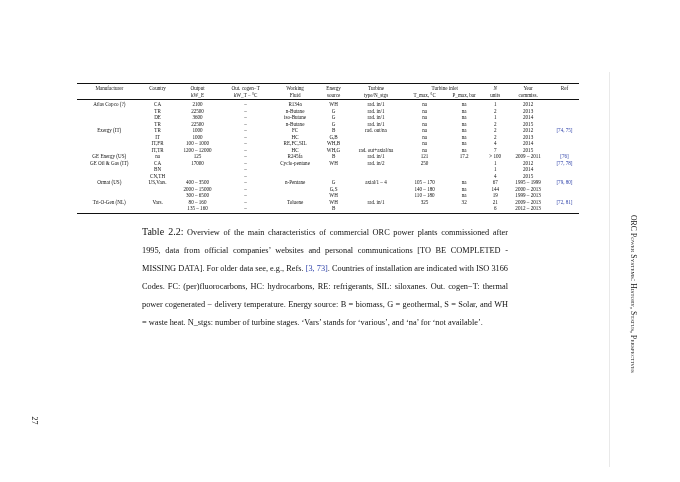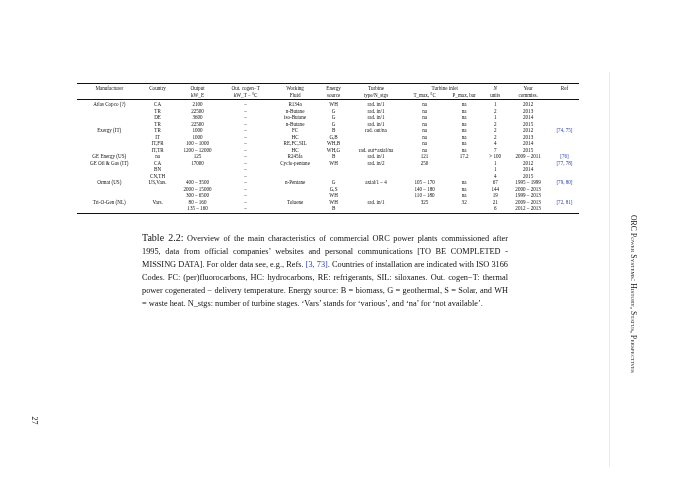--- a/index.html
+++ b/index.html
@@ -8,21 +8,21 @@
   .page { position: absolute; left: 0; top: 0; width: 680px; height: 482px; background: #fff; }
   .table-wrap { position: absolute; left: 77px; top: 83px; width: 502px; }
   table.orc { border-collapse: collapse; width: 100%; font-size: 5.1px; line-height: 6.5px; }
   table.orc th, table.orc td { text-align: center; padding: 0 1px; white-space: nowrap; font-weight: normal; }
   table.orc thead tr.h1 th { border-top: 1px solid #111; padding-top: 1px; }
   table.orc thead tr.h2 th { border-bottom: 0.7px solid #111; padding-bottom: 1px; }
   table.orc tbody tr:last-child td { border-bottom: 1px solid #111; padding-bottom: 1px; }
   table.orc tbody tr:first-child td { padding-top: 1px; }
   .ref { color: #2b3fa8; }
   .caption { position: absolute; left: 142px; top: 223px; width: 366px;
-             font-size: 8.3px; line-height: 13px; text-align: justify; margin-top: 8px; }
+             font-size: 8.3px; line-height: 18px; text-align: justify; }
   .caption .lead { font-size: 10px; }
   .caption .cref { color: #2b3fa8; }
   .side-rule { position: absolute; left: 609px; top: 72px; width: 1px; height: 395px; background: #e9e9e9; }
   .running-head { position: absolute; left: 624px; top: 215px; width: 16px; height: 220px; }
   .running-head span { position: absolute; left: 0; top: 0; transform-origin: left top;
        transform: translate(14px, 0) rotate(90deg); white-space: nowrap; font-size: 7.6px;
        letter-spacing: 0.1px; font-variant: small-caps; }
   .page-num { position: absolute; left: 28px; top: 418px; width: 12px; height: 14px; }
   .page-num span { display: block; transform: rotate(90deg); font-size: 8px; }
 </style>

